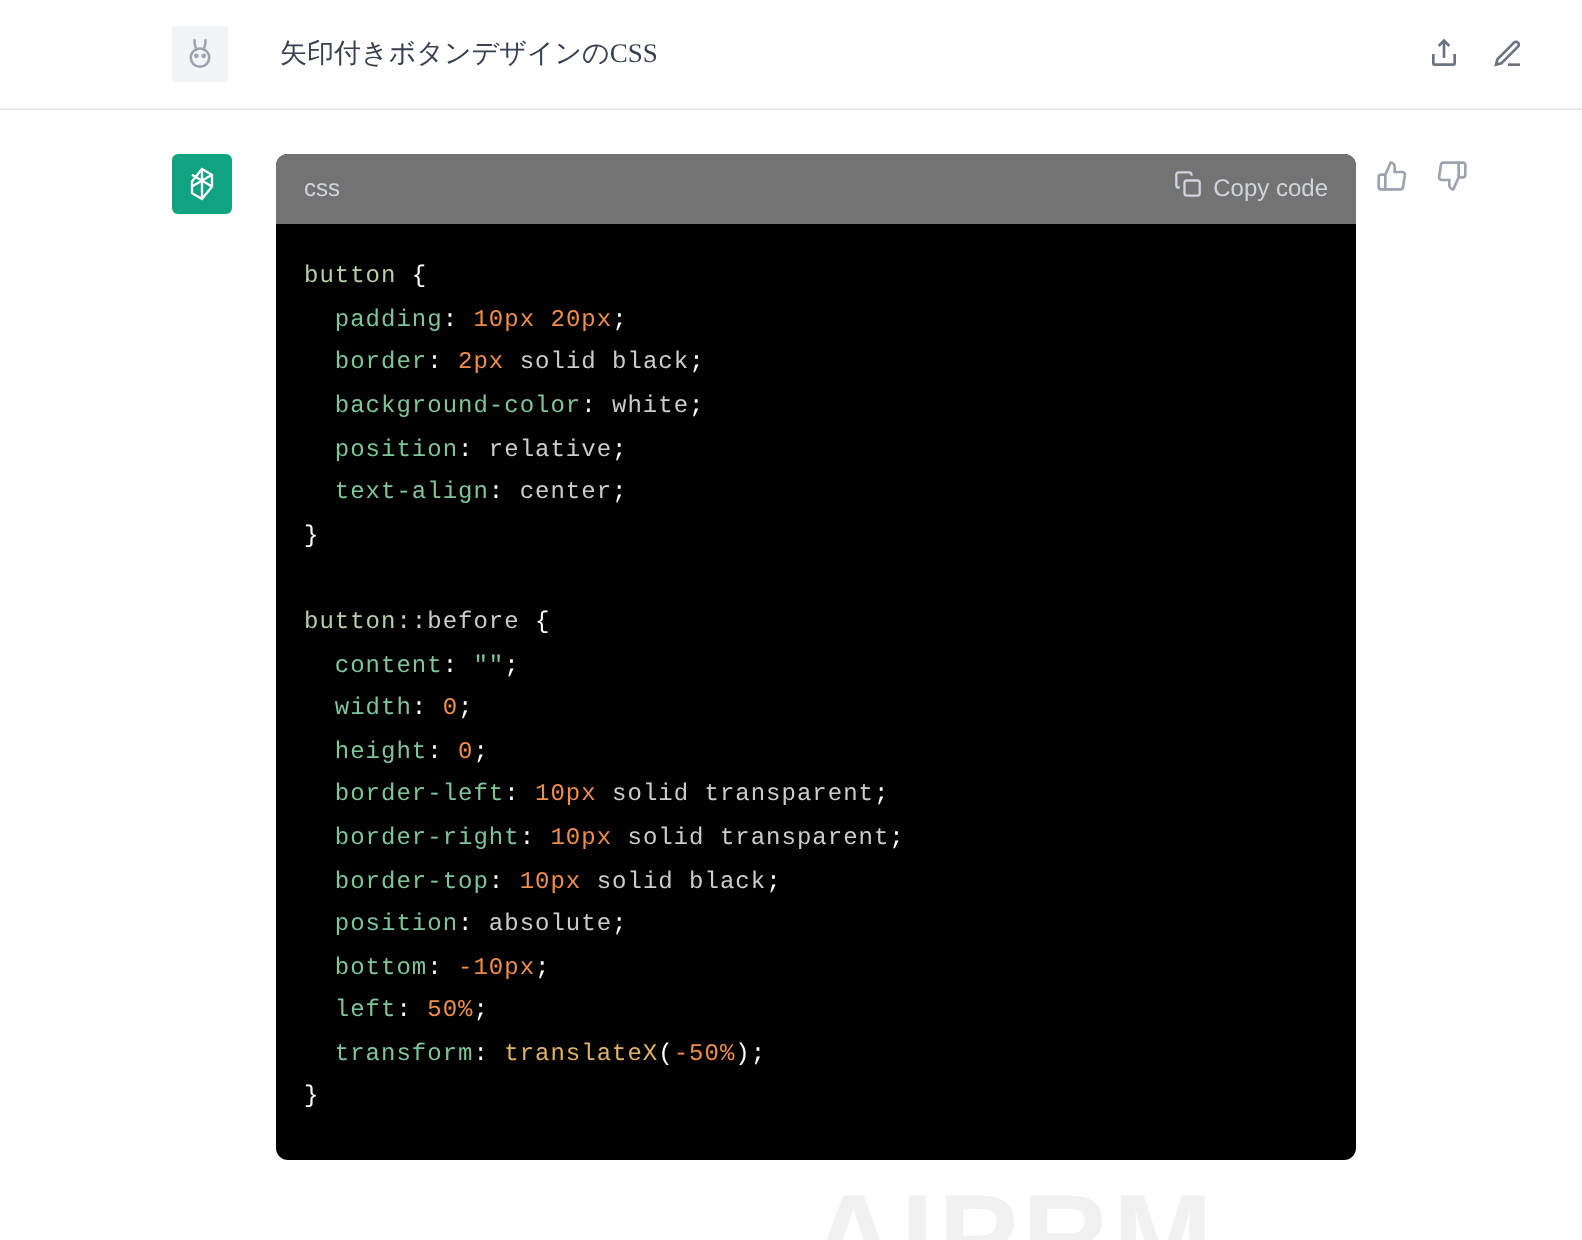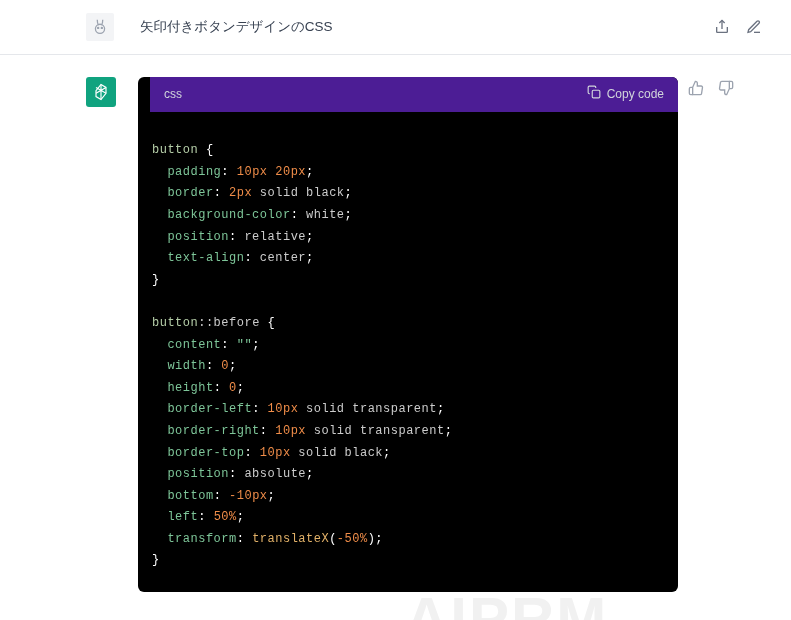--- a/index.html
+++ b/index.html
@@ -22,20 +22,21 @@
     width: 28px; height: 28px;
     margin-left: 58px;
     display: flex; align-items: center; justify-content: center;
     background: #f3f4f6;
     border-radius: 2px;
   }
   .topbar .title {
     margin-left: 26px;
     color: #374151;
     font-size: 13.5px;
+    font-family: Liberation Serif, serif;
   }
   .topbar .actions {
     margin-left: auto;
     display: flex;
     gap: 14px;
     align-items: center;
     color: #9ca3af;
   }
   .icon-btn {
     width: 18px; height: 18px;
@@ -96,39 +97,38 @@
     z-index: 2;
   }
   .feedback .icon-btn { color: #9ca3af; }
   .codeblock {
     background: #000;
     border-radius: 6px;
     overflow: hidden;
     margin-bottom: 22px;
   }
   .codeheader {
-    background: #4c1d95;
+    background: #737373;
     color: #d1d5db;
     font-size: 12px;
     padding: 8px 14px;
     display: flex;
     align-items: center;
     justify-content: space-between;
-    margin-left: 12px;
   }
   .copybtn {
     display: flex;
     align-items: flex-start;
     gap: 6px;
     color: #d1d5db;
     font-size: 12px;
     cursor: pointer;
   }
   .code {
-    padding: 28px 14px 20px 14px;
+    padding: 16px 14px 20px 14px;
     font-family: "SFMono-Regular", Consolas, "Liberation Mono", Menlo, monospace;
     font-size: 12px;
     line-height: 1.8;
     color: #fff;
     letter-spacing: 0.5px;
     white-space: pre;
   }
   .tk-sel   { color: #b5cea8; } 
   .tk-prop  { color: #7ec699; } 
   .tk-punc  { color: #ffffff; }

